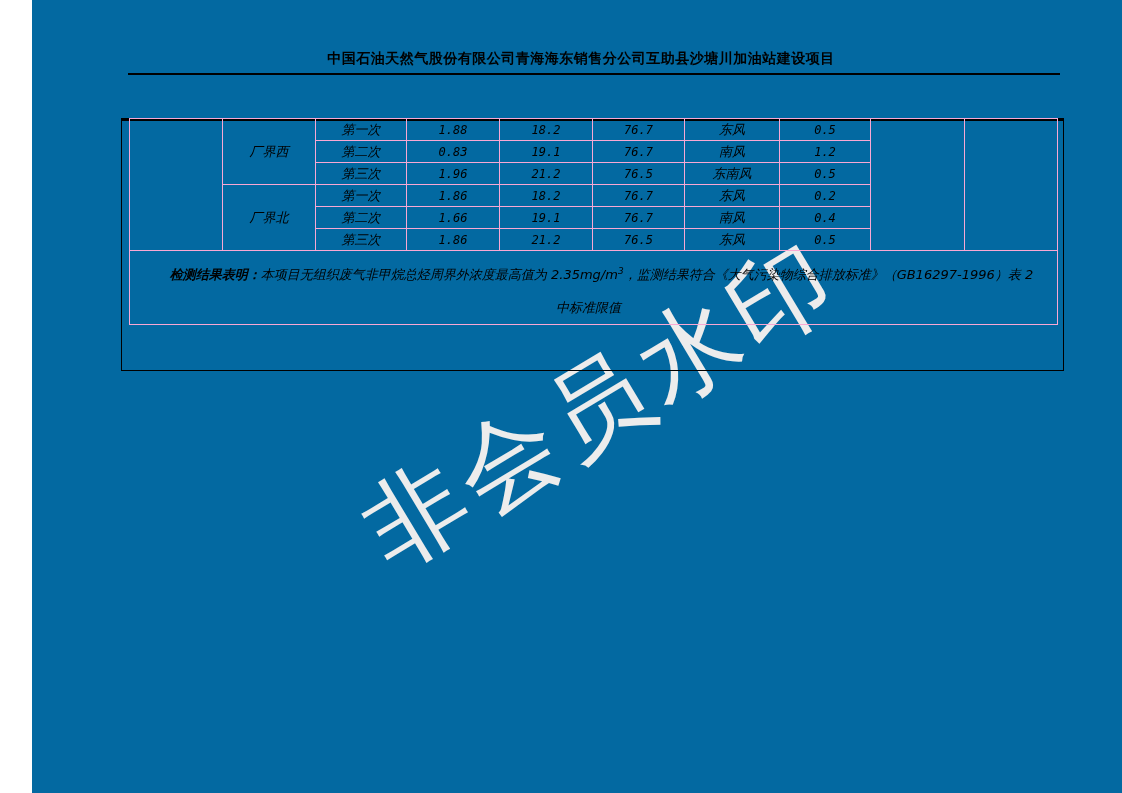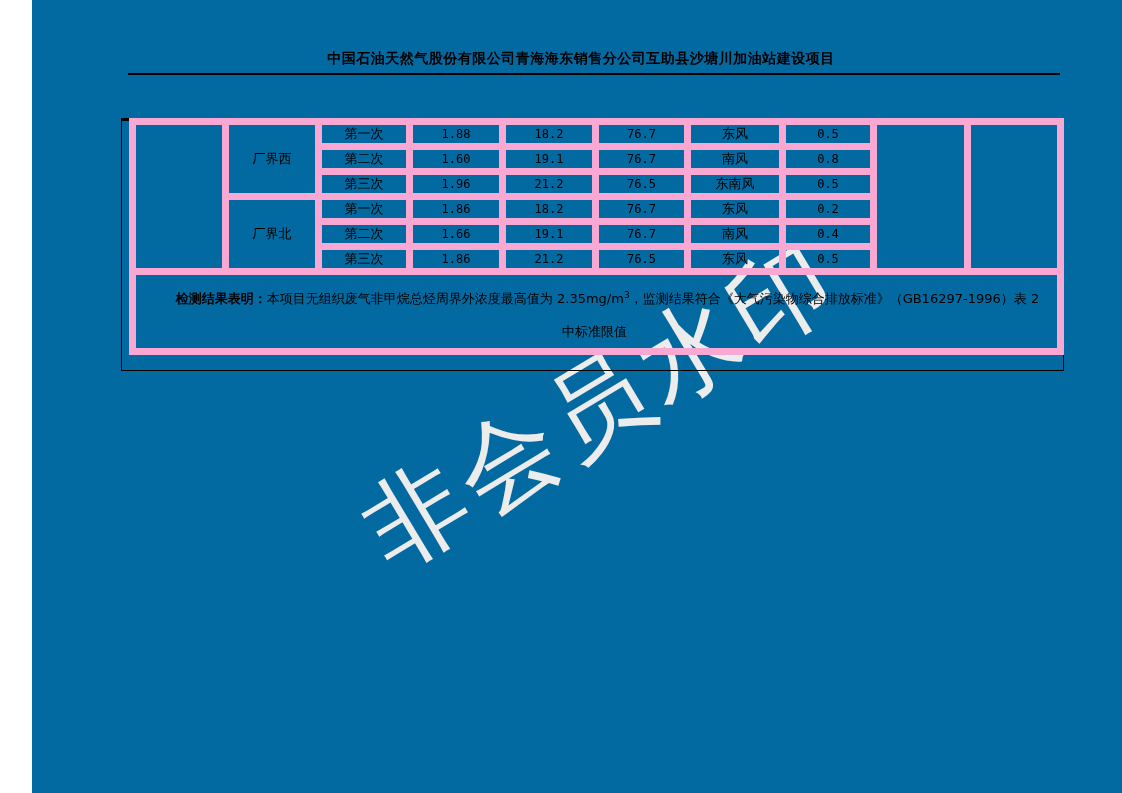--- a/index.html
+++ b/index.html
@@ -30,22 +30,22 @@
     border:1px solid #000; border-top:3px solid #000; z-index:2;
     background:transparent;
   }
   
   table.monitoring {
     position:absolute; left:97px; top:118px; z-index:3;
     border-collapse:collapse; table-layout:fixed; width:928px;
     background:transparent;
   }
   table.monitoring td {
-    border:7px solid #f9a8d4; text-align:center; vertical-align:middle;
-    font-size:13px; padding:0; overflow:hidden;
+    border:1px solid #f9a8d4; text-align:center; vertical-align:middle;
+    font-size:13px; padding:0; overflow:hidden;font-style:italic;
   }
   table.monitoring tr.data-row { height:22px; }
   table.monitoring td.num { font-family:"DejaVu Sans Mono", monospace; font-size:12px; }
   table.monitoring td.summary-cell {
     height:64px; text-align:center; vertical-align:top; padding:4px 6px 0 6px;
   }
   .summary-par {
     margin:0; max-width:905px; text-indent:2em; font-size:13px; line-height:33px;
   }
   .summary-par b { font-weight:bold; }
@@ -89,25 +89,25 @@
       <td class="num">1.88</td>
       <td class="num">18.2</td>
       <td class="num">76.7</td>
       <td>东风</td>
       <td class="num">0.5</td>
       <td rowspan="6"></td>
       <td rowspan="6"></td>
     </tr>
     <tr class="data-row">
       <td>第二次</td>
-      <td class="num">1.60</td>
+      <td class="num">0.83</td>
       <td class="num">19.1</td>
       <td class="num">76.7</td>
       <td>南风</td>
-      <td class="num">0.8</td>
+      <td class="num">1.2</td>
     </tr>
     <tr class="data-row">
       <td>第三次</td>
       <td class="num">1.96</td>
       <td class="num">21.2</td>
       <td class="num">76.5</td>
       <td>东南风</td>
       <td class="num">0.5</td>
     </tr>
     <tr class="data-row">

